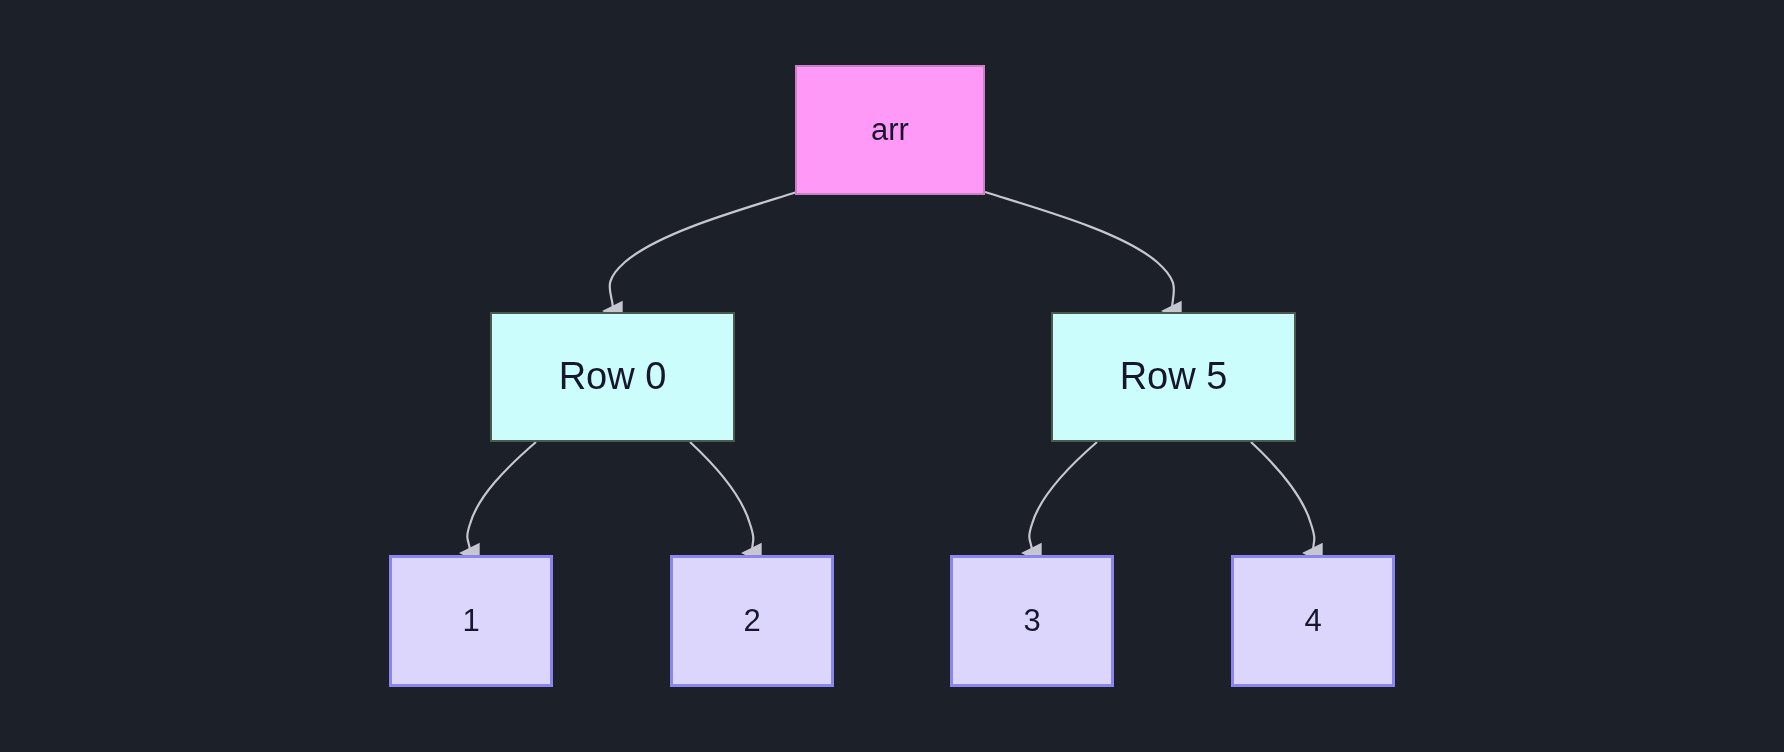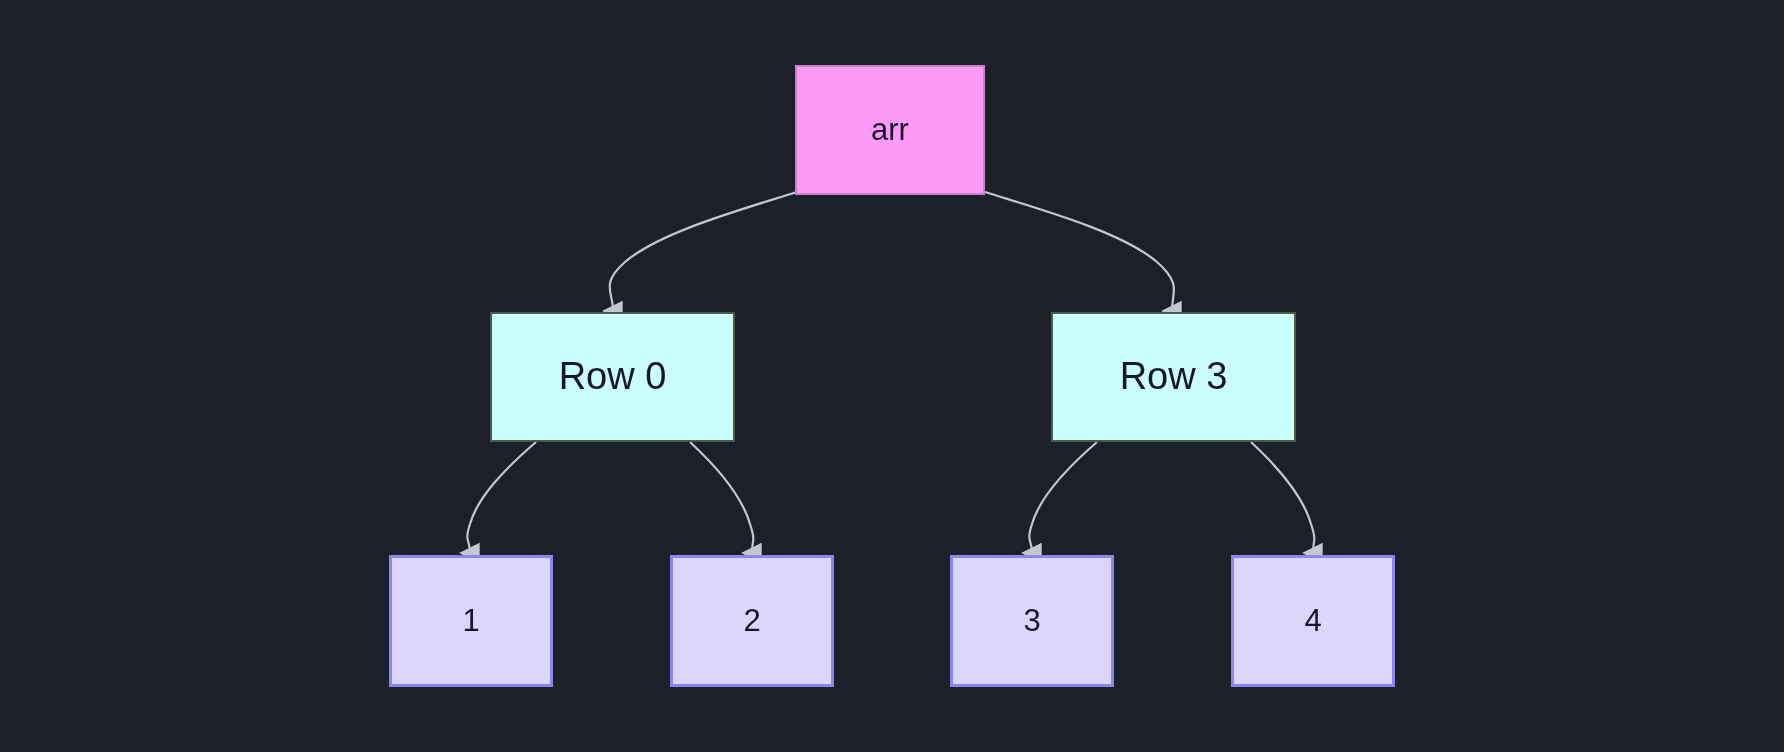--- a/index.html
+++ b/index.html
@@ -84,21 +84,21 @@
 
   <div class="node root" style="left: 795px; top: 65px; width: 190px; height: 130px; background: rgb(255, 153, 247); border-color: rgb(200, 130, 196); color: rgb(22, 22, 44);">
     <span class="node-label">arr</span>
   </div>
 
   <div class="node branch" style="left: 490px; top: 312px; width: 245px; height: 130px; background: rgb(204, 253, 253); border-color: rgb(74, 90, 76); color: rgb(22, 22, 44);">
     <span class="node-label">Row 0</span>
   </div>
 
   <div class="node branch" style="left: 1051px; top: 312px; width: 245px; height: 130px; background: rgb(204, 253, 253); border-color: rgb(74, 90, 76); color: rgb(22, 22, 44);">
-    <span class="node-label">Row 3</span>
+    <span class="node-label">Row 5</span>
   </div>
 
   <div class="node leaf" style="left: 389px; top: 555px; width: 164px; height: 132px; background: rgb(220, 214, 253); border-color: rgb(139, 133, 240); color: rgb(22, 22, 44);">
     <span class="node-label">1</span>
   </div>
 
   <div class="node leaf" style="left: 670px; top: 555px; width: 164px; height: 132px; background: rgb(220, 214, 253); border-color: rgb(139, 133, 240); color: rgb(22, 22, 44);">
     <span class="node-label">2</span>
   </div>
 

